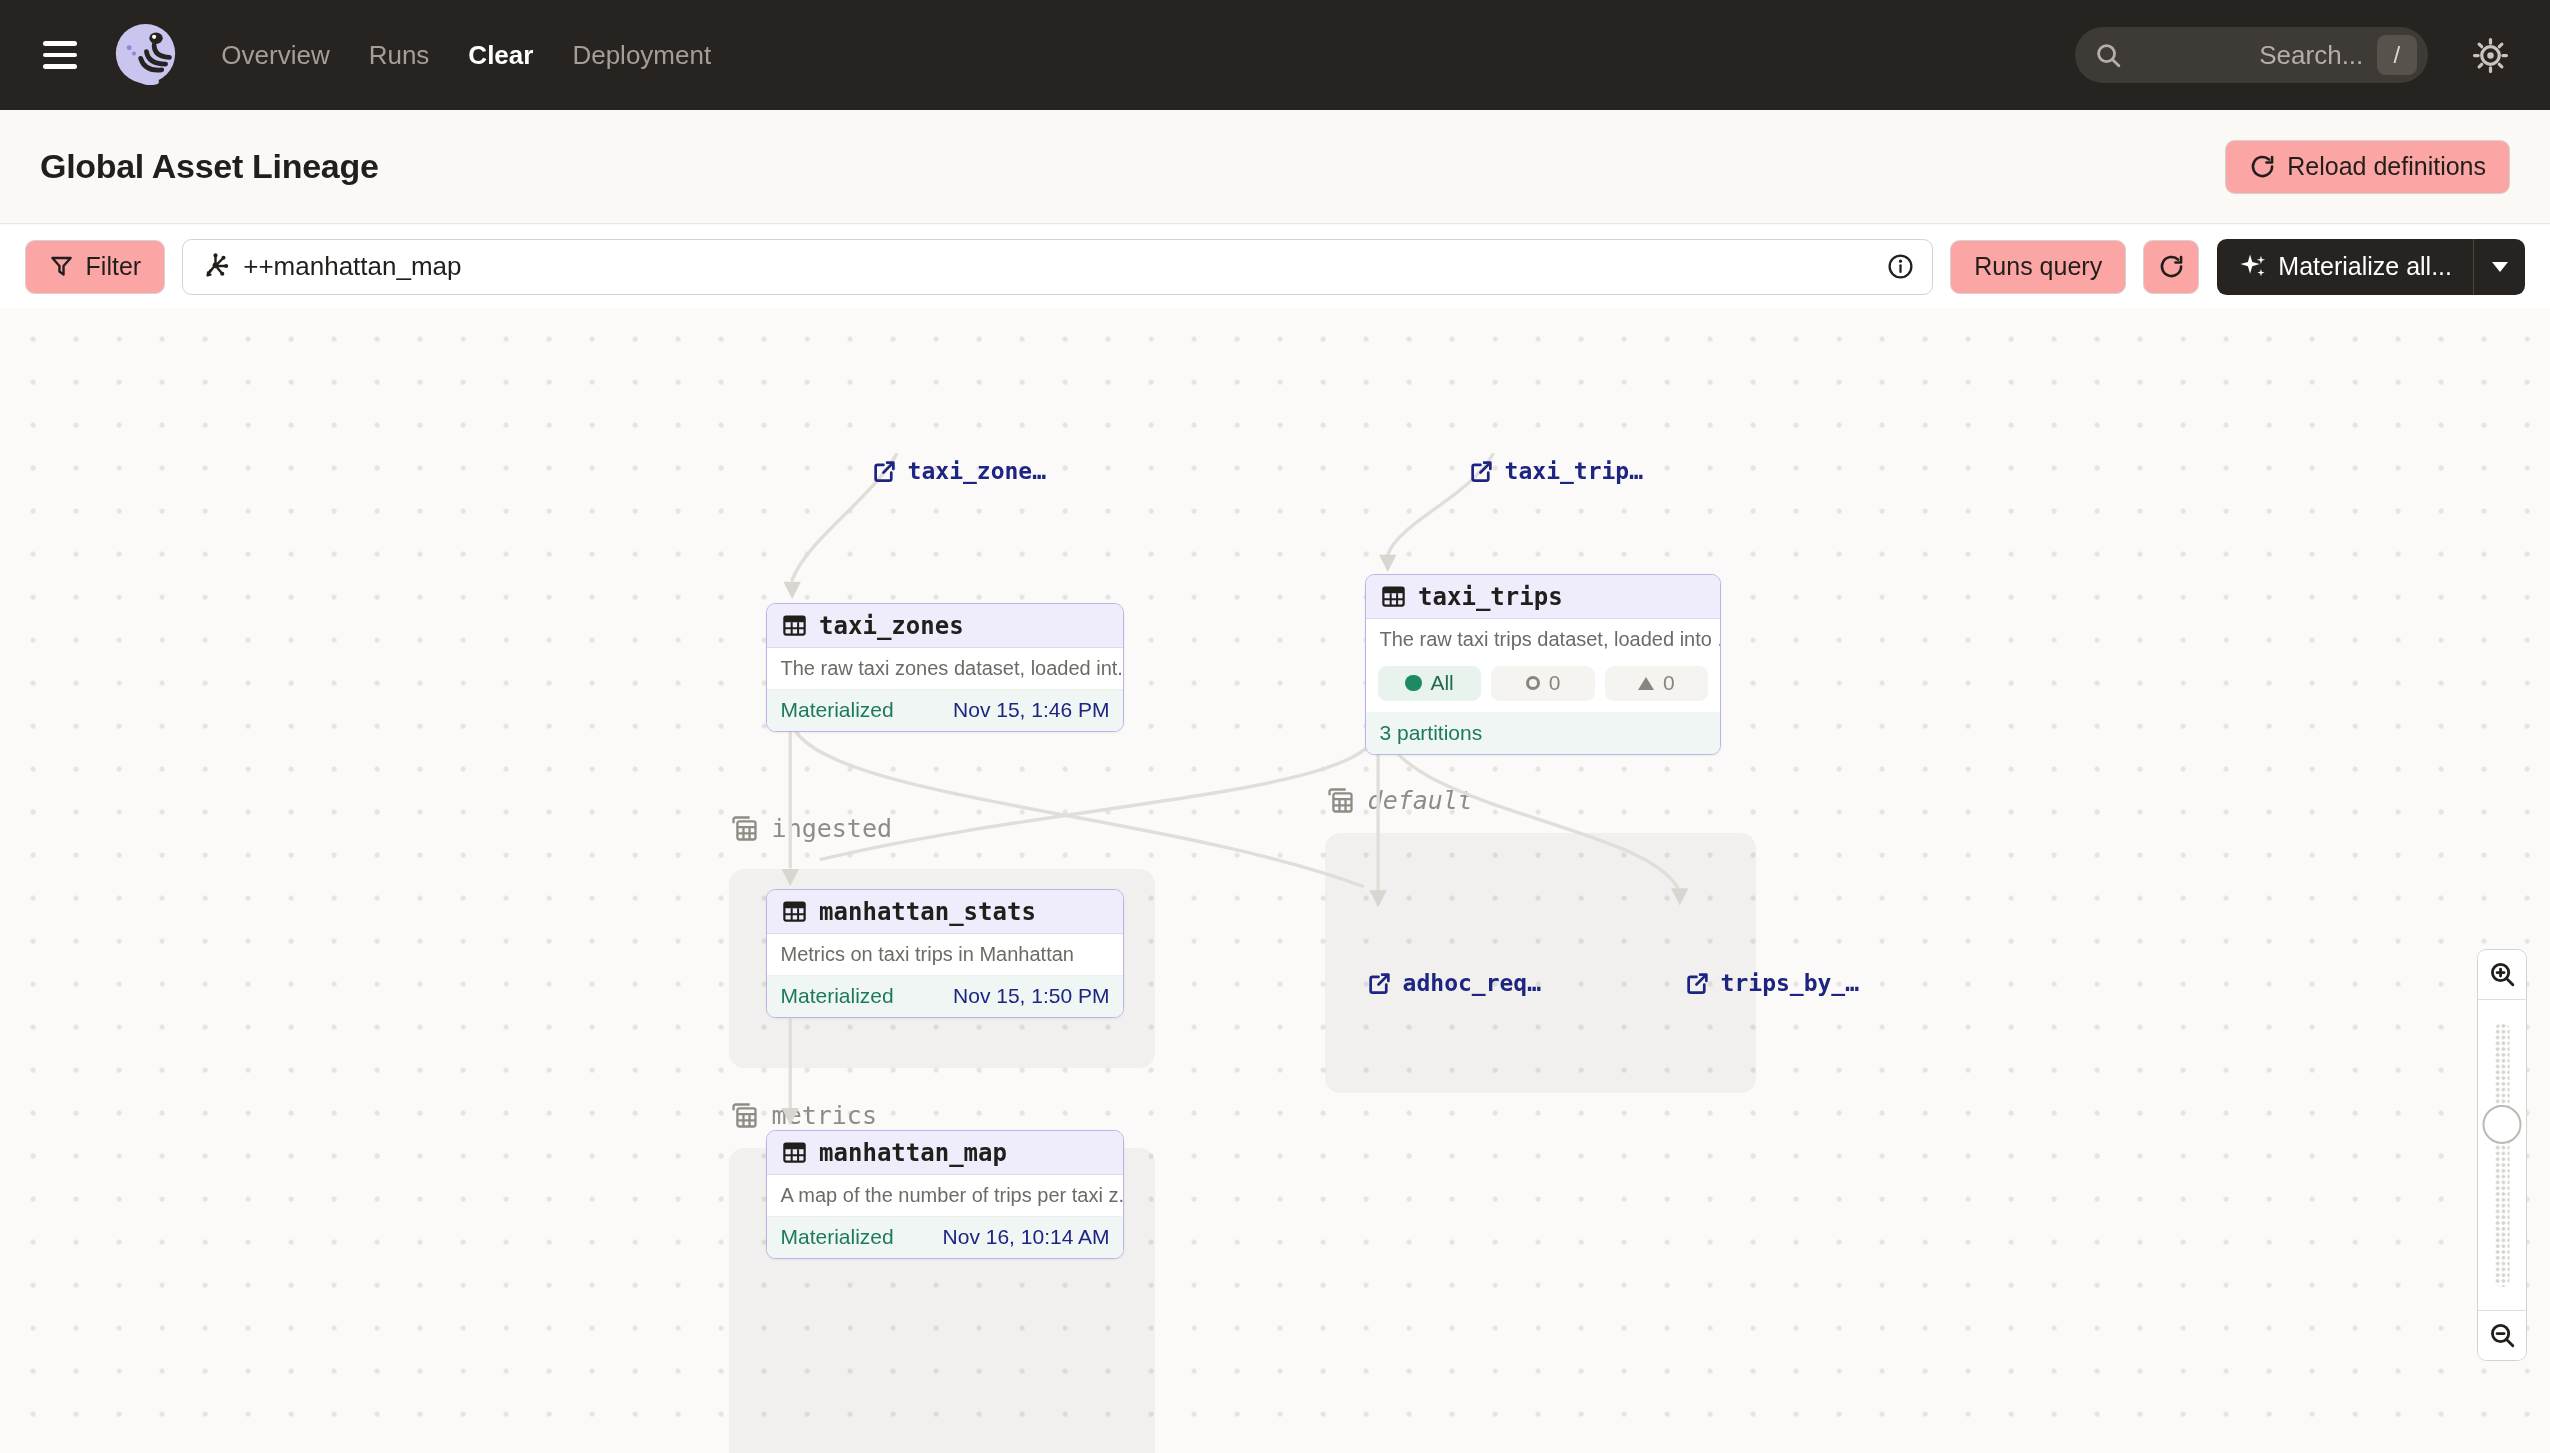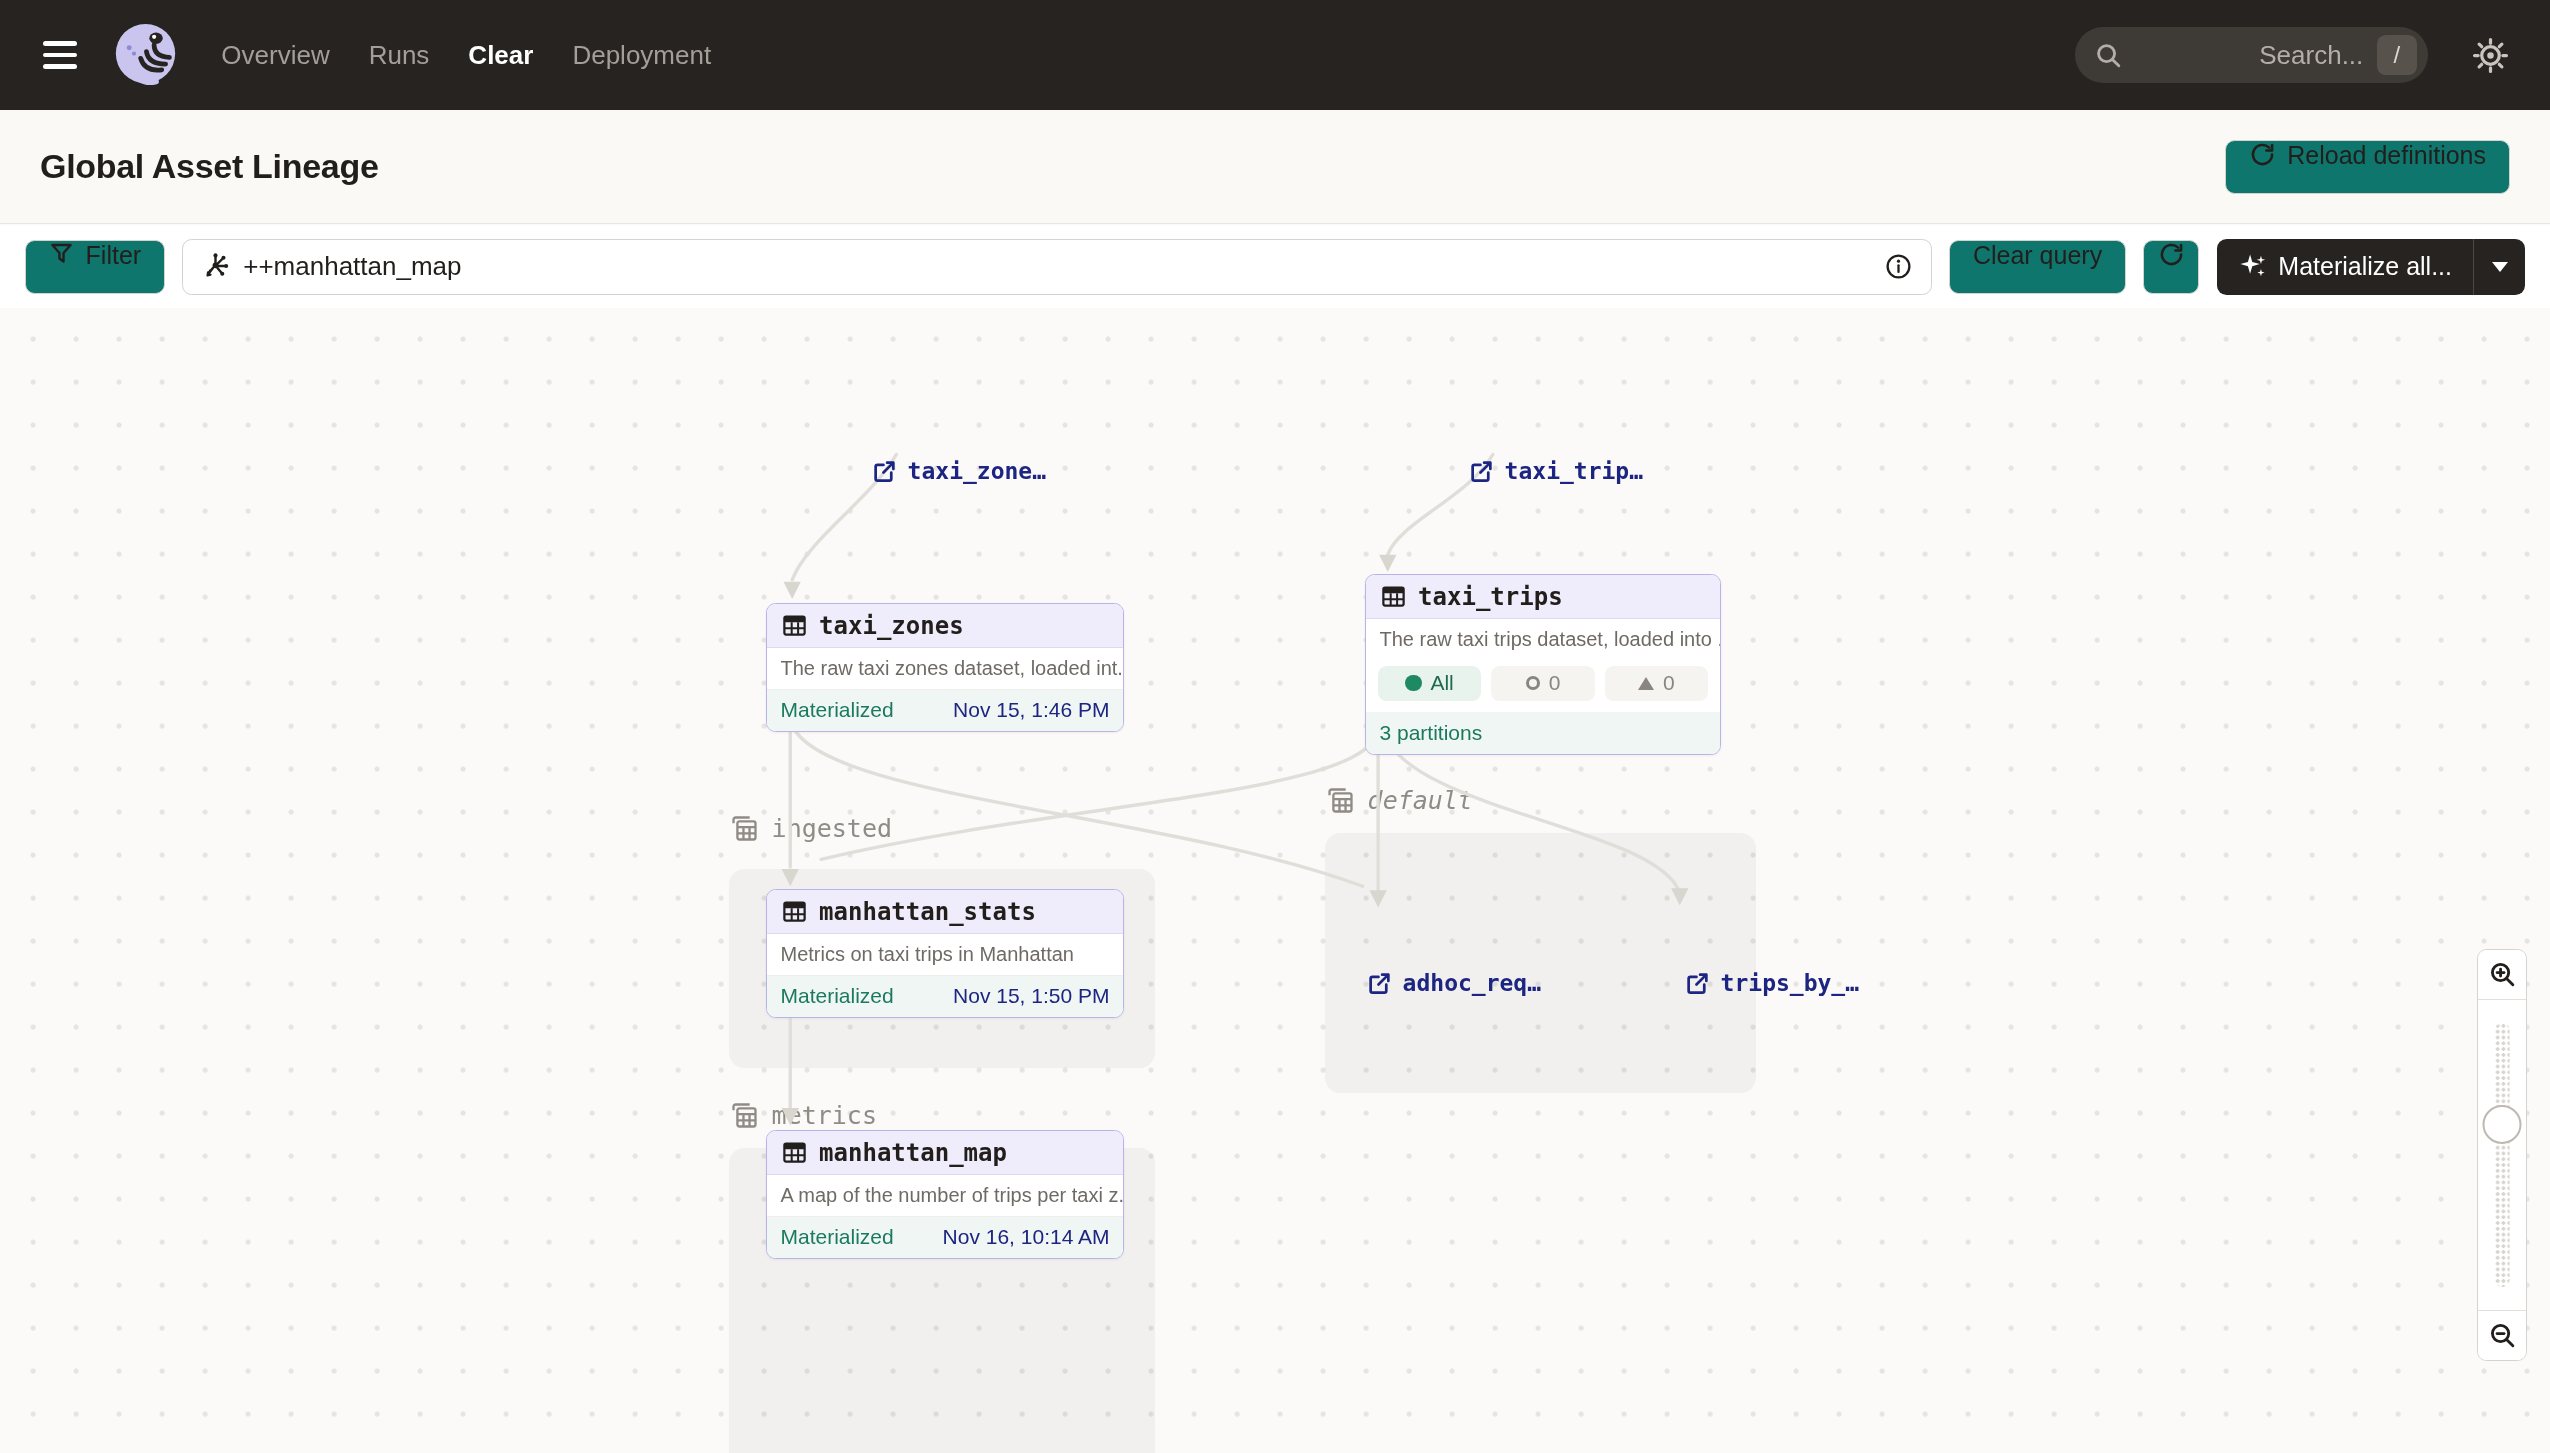--- a/index.html
+++ b/index.html
@@ -25,22 +25,22 @@
     color:#DBD8D3; font-size:24px; display:flex; align-items:center; justify-content:center; }
   .gearbtn { width:54px; height:54px; background:none; border:none; cursor:pointer;
     display:flex; align-items:center; justify-content:center; margin-left:9.6px; }
 
   
   .pagehead { position:absolute; top:110px; left:0; width:100%; height:114px;
     background:#FAF9F6; border-bottom:1px solid #E8E6E2; display:flex;
     align-items:center; justify-content:space-between; padding:0 40px; }
   .pagetitle { font-size:34px; font-weight:700; color:#211E1B; letter-spacing:-0.3px; }
 
-  .btn { display:inline-flex; gap:11.6px; height:54px;
-    background:#0f766e; border:1px solid #D6D3CE; border-radius:9.6px;
+  .btn { display:inline-flex; align-items:center; gap:11.6px; height:54px;
+    background:#fca5a5; border:1px solid #D6D3CE; border-radius:9.6px;
     font-size:25px; color:#211E1B; padding:0 23px; cursor:pointer; white-space:nowrap; }
 
   
   .toolbar { position:absolute; top:225px; left:0; width:100%; height:84px;
     background:#FFFFFF; border-bottom:1px solid #EAE8E4; display:flex;
     align-items:center; padding:0 25px; gap:17.3px; }
   .querybox { flex:1; height:56px; border:1px solid #D6D3CE; border-radius:9.6px;
     background:#FFFFFF; display:flex; align-items:center; padding:0 17.3px; gap:13.5px; cursor:text; }
   .queryval { flex:1; font-size:26px; color:#211E1B; }
   .iconbtn { width:56px; padding:0; justify-content:center; }
@@ -196,21 +196,21 @@
       <span>
         <svg width="29" height="29" viewBox="0 0 24 24" fill="none" stroke="#211E1B" stroke-width="1.9" stroke-linecap="round">
           <circle cx="12" cy="12" r="9"></circle>
             <path d="M12 11 v5.5"></path>
             <circle cx="12" cy="7.6" r="1.3" fill="#211E1B" stroke="none"></circle>
         </svg>
       </span>
     </div>
 
     <button class="btn">
-      <span>Clear query</span>
+      <span>Runs query</span>
     </button>
 
     <button class="btn iconbtn">
       <svg width="27" height="27" viewBox="0 0 24 24" fill="none" stroke="#211E1B" stroke-width="2.3" stroke-linecap="round" stroke-linejoin="round">
         <path d="M20.5 12a8.5 8.5 0 1 1-2.6-6.1"></path>
           <path d="M20.5 3.5 v5 h-5"></path>
       </svg>
     </button>
 
     <div class="split">

